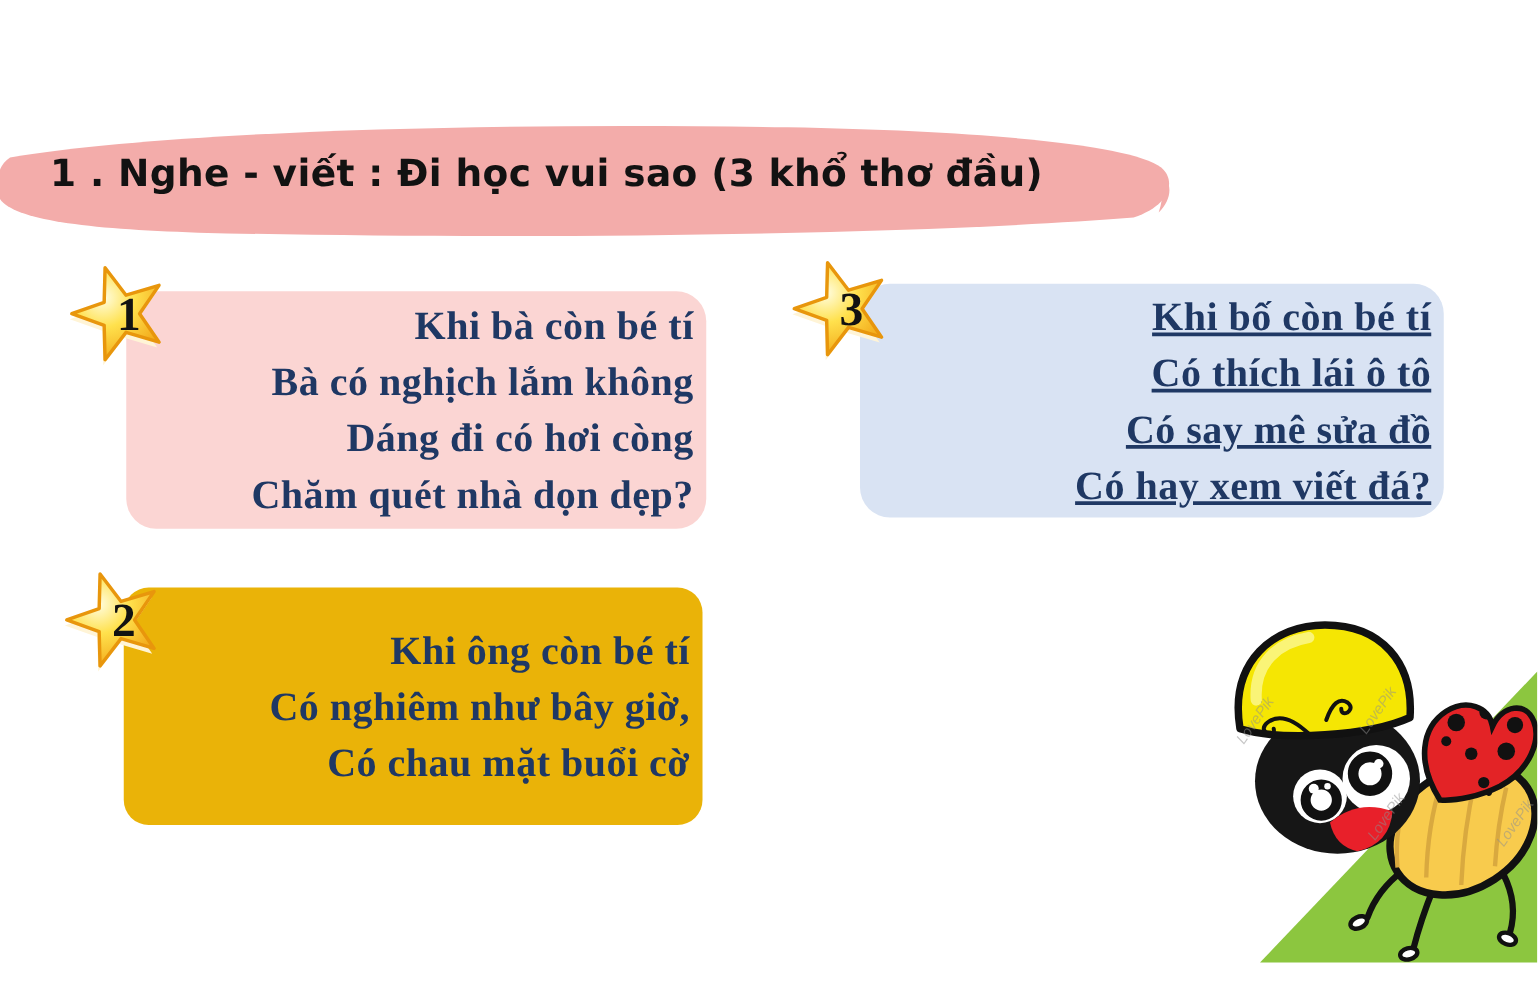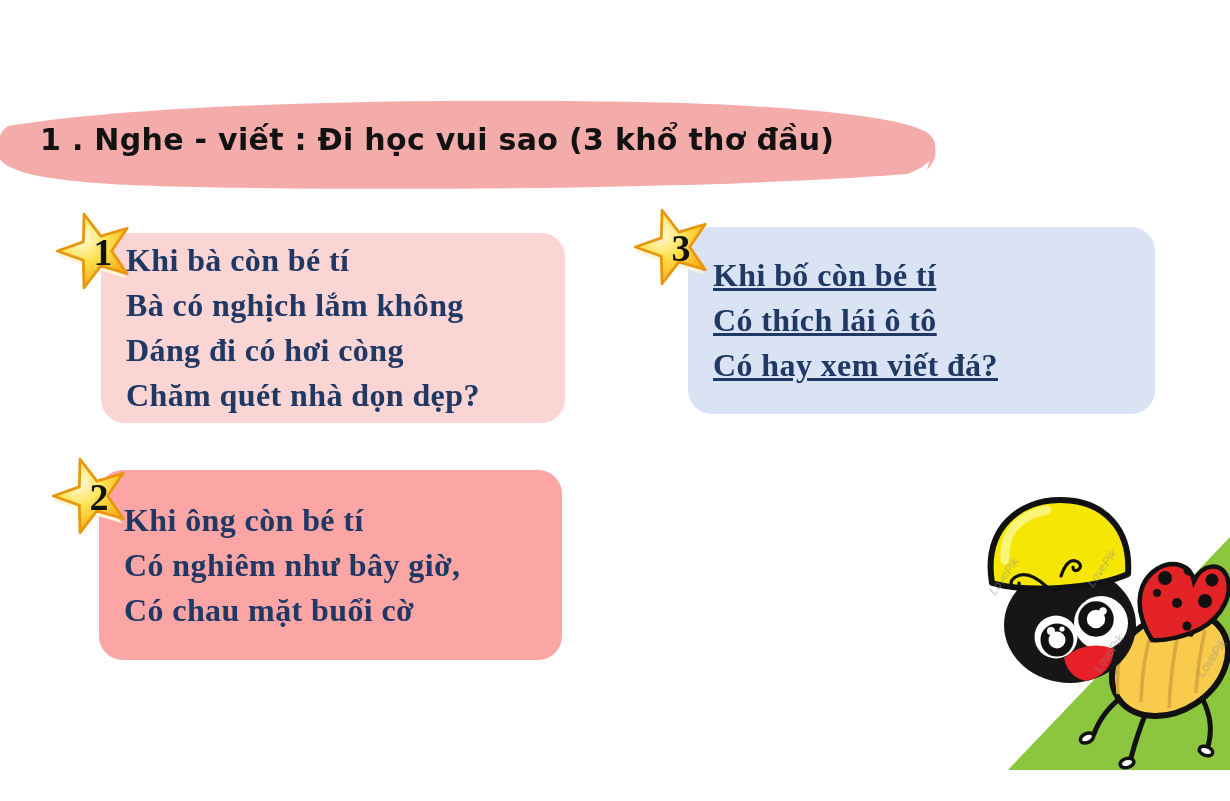--- a/index.html
+++ b/index.html
@@ -19,21 +19,21 @@
   .card{
     border-radius:24px;display:flex;flex-direction:column;justify-content:center;
     box-sizing:border-box;padding-left:25px;padding-right:10px;
   }
   .card-1{left:101px;top:233px;width:464px;height:190px;}
   .card-2{left:99px;top:470px;width:463px;height:190px;}
   .card-3{left:688px;top:227px;width:467px;height:187px;}
   .poem-line{
     font-family:"Liberation Serif","DejaVu Serif",serif;
     font-weight:700;font-size:32px;line-height:45px;
-    letter-spacing:0.4px;white-space:nowrap;
+    letter-spacing:0.4px;white-space:nowrap;text-align:right;
   }
   
   .star-badge{width:92px;height:92px;}
   .star-1{left:50px;top:205px;}
   .star-2{left:46px;top:450px;}
   .star-3{left:628px;top:201px;}
   .star-badge svg{position:absolute;left:0;top:0;}
   .star-num{
     position:absolute;left:0;top:0;width:100%;height:100%;
     display:flex;align-items:center;justify-content:center;
@@ -56,32 +56,33 @@
 
 <div class="abs card card-1" style="background-color: rgb(251, 213, 211);">
   <div style="color: rgb(31, 56, 100);">
     <div class="poem-line">Khi bà còn bé tí</div>
     <div class="poem-line">Bà có nghịch lắm không</div>
     <div class="poem-line">Dáng đi có hơi còng</div>
     <div class="poem-line">Chăm quét nhà dọn dẹp?</div>
   </div>
 </div>
 
-<div class="abs card card-2" style="background-color: #fca5a5;">
+<div class="abs card card-2" style="background-color: #eab308; border-radius: 20px;">
   <div style="color: rgb(31, 56, 100);">
     <div class="poem-line">Khi ông còn bé tí</div>
     <div class="poem-line">Có nghiêm như bây giờ,</div>
     <div class="poem-line">Có chau mặt buổi cờ</div>
   </div>
 </div>
 
 <div class="abs card card-3" style="background-color: rgb(217, 227, 243);">
   <div style="color: rgb(31, 56, 100); text-decoration: underline;">
     <div class="poem-line">Khi bố còn bé tí</div>
     <div class="poem-line">Có thích lái ô tô</div>
+    <div class="poem-line">Có say mê sửa đồ</div>
     <div class="poem-line">Có hay xem viết đá?</div>
   </div>
 </div>
 
 <div class="abs star-badge star-1">
   <svg width="92" height="92" viewBox="-50 -50 100 100">
     <defs>
       <radialGradient id="starGrad" cx="38%" cy="32%" r="75%">
         <stop offset="0%" stop-color="#FFFDE1"></stop>
         <stop offset="45%" stop-color="#FFE14D"></stop>

